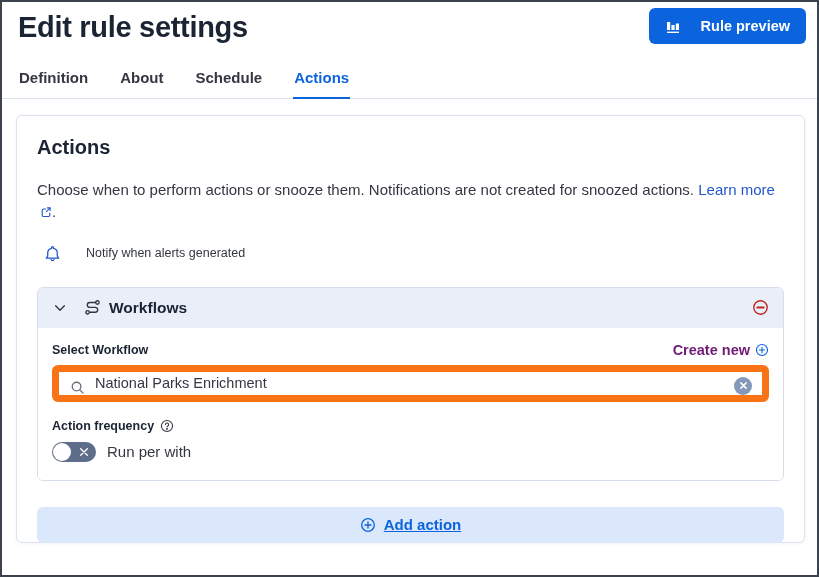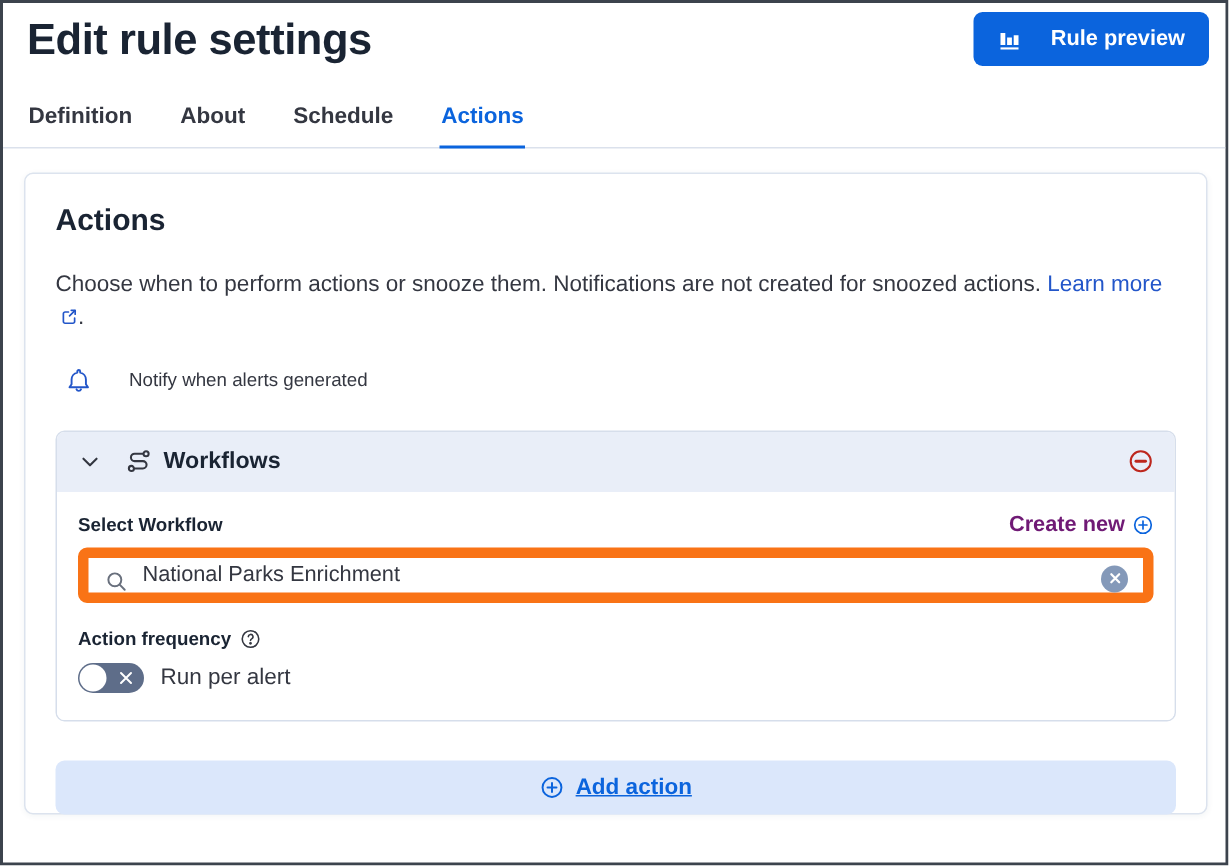--- a/index.html
+++ b/index.html
@@ -250,21 +250,21 @@
 
         <div class="switch-row">
           <button class="switch" aria-checked="false">
             <span class="knob"></span>
             <span class="x">
               <svg width="10" height="10" viewBox="0 0 12 12" fill="none" stroke="#ffffff" stroke-width="1.6" stroke-linecap="round">
                   <path d="M2 2 10 10M10 2 2 10"></path>
                 </svg>
             </span>
           </button>
-          <span class="switch-label">Run per alert</span>
+          <span class="switch-label">Run per with</span>
         </div>
       </div>
     </div>
 
     <button class="add-action-btn">
       <span style="display:flex">
         <svg width="16" height="16" viewBox="0 0 16 16" fill="none" stroke="#0b64dd" stroke-width="1.3" stroke-linecap="round">
             <circle cx="8" cy="8" r="6.3"></circle>
             <path d="M8 5v6M5 8h6"></path>
           </svg>

